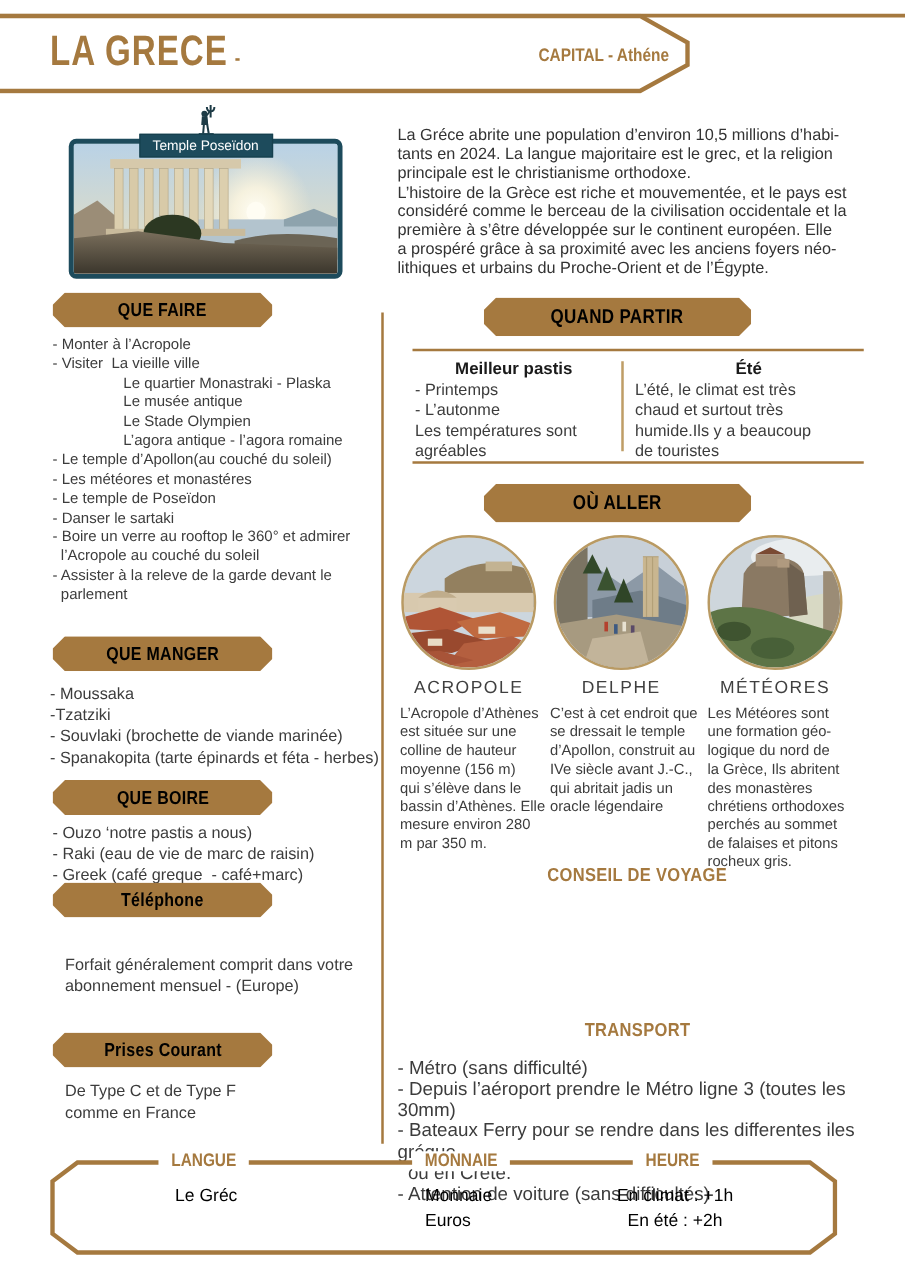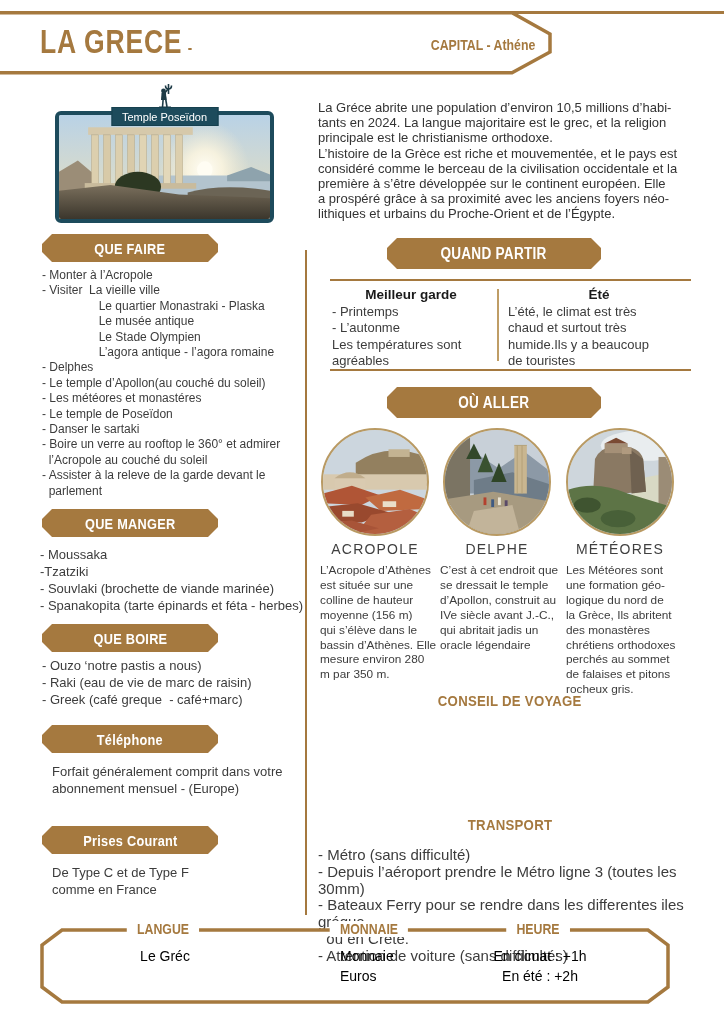--- a/index.html
+++ b/index.html
@@ -22,27 +22,27 @@
   .hero{position:absolute;left:55px;top:111px;width:219px;height:112px;border:4px solid #1d4b5c;
         border-radius:6px;box-sizing:border-box;background:#cfe0ea;}
   .hero .photo{width:100%;height:100%;display:block;border-radius:2px;}
   .hero-label{position:absolute;top:-8px;left:50%;transform:translateX(-50%);background:#1d4b5c;color:#fff;
         font-size:11px;padding:2.5px 10px;white-space:nowrap;border:1px solid #16404e;}
   .hero-icon{position:absolute;top:-33px;left:50%;transform:translateX(-50%);width:22px;height:27px;}
 
   .intro{position:absolute;left:318px;top:100px;width:398px;font-size:13px;line-height:15.2px;color:#333;}
 
   
-  .pill{position:absolute;background:#a5793f;color:#ffffff;display:flex;align-items:center;justify-content:center;
+  .pill{position:absolute;background:#a5793f;color:#000000;display:flex;align-items:center;justify-content:center;
         font-weight:bold;clip-path:polygon(10px 0,calc(100% - 10px) 0,100% 10px,100% calc(100% - 10px),
         calc(100% - 10px) 100%,10px 100%,0 calc(100% - 10px),0 10px);}
   .pill>span{display:inline-block;transform:scaleX(.85);letter-spacing:.3px;white-space:nowrap;}
   .pill-sm{left:42px;width:176px;height:28px;font-size:15px;}
   .pill-lg{left:387px;width:214px;height:31px;font-size:16px;}
-  .p-quefaire{top:234px}.p-quemanger{top:509px}.p-queboire{top:624px}.p-tel{top:725px}.p-prises{top:826px}
+  .p-quefaire{top:234px}.p-quemanger{top:509px}.p-queboire{top:624px}.p-tel{top:706px}.p-prises{top:826px}
   .p-quand{top:238px}.p-oualler{top:387px}
 
   
   .l-quefaire{position:absolute;left:42px;top:268px;width:264px;font-size:12px;line-height:15.4px;}
   .l-quemanger{position:absolute;left:40px;top:546px;width:272px;font-size:13px;line-height:17px;}
   .l-queboire{position:absolute;left:42px;top:657px;width:272px;font-size:13px;line-height:17px;}
   .tel-body{position:absolute;left:52px;top:763px;width:260px;font-size:13px;line-height:17px;}
   .prises-body{position:absolute;left:52px;top:864px;width:260px;font-size:13px;line-height:17px;}
 
   .divider-v{position:absolute;left:305px;top:250px;width:2px;height:665px;background:#a5793f;}
@@ -170,21 +170,20 @@
     <span>QUE FAIRE</span>
   </div>
   <ul class="list l-quefaire">
 
   <li class="list-item">- Monter à l’Acropole</li>
       <li class="list-item">- Visiter  La vieille ville</li>
       <li class="list-item">                 Le quartier Monastraki - Plaska</li>
       <li class="list-item">                 Le musée antique</li>
       <li class="list-item">                 Le Stade Olympien</li>
       <li class="list-item">                 L’agora antique - l’agora romaine</li>
-      <li class="list-item">- Delphes</li>
       <li class="list-item">- Le temple d’Apollon(au couché du soleil)</li>
       <li class="list-item">- Les météores et monastéres</li>
       <li class="list-item">- Le temple de Poseïdon</li>
       <li class="list-item">- Danser le sartaki</li>
       <li class="list-item">- Boire un verre au rooftop le 360° et admirer
   l’Acropole au couché du soleil</li>
       <li class="list-item">- Assister à la releve de la garde devant le
   parlement</li>
     </ul>
 
@@ -221,21 +220,21 @@
   <div class="prises-body multiline">De Type C et de Type F
 comme en France</div>
 
   <div class="divider-v"></div>
 
   <div class="pill pill-lg p-quand">
     <span>QUAND PARTIR</span>
   </div>
   <div class="hr hr1"></div>
   <div class="qp-col qp-left">
-    <div class="qp-heading">Meilleur garde</div>
+    <div class="qp-heading">Meilleur pastis</div>
     <div class="multiline">- Printemps
 - L’autonme
 Les températures sont
 agréables</div>
   </div>
   <div class="qp-vdiv"></div>
   <div class="qp-col qp-right">
     <div class="qp-heading">Été</div>
     <div class="multiline">L’été, le climat est très
 chaud et surtout très

